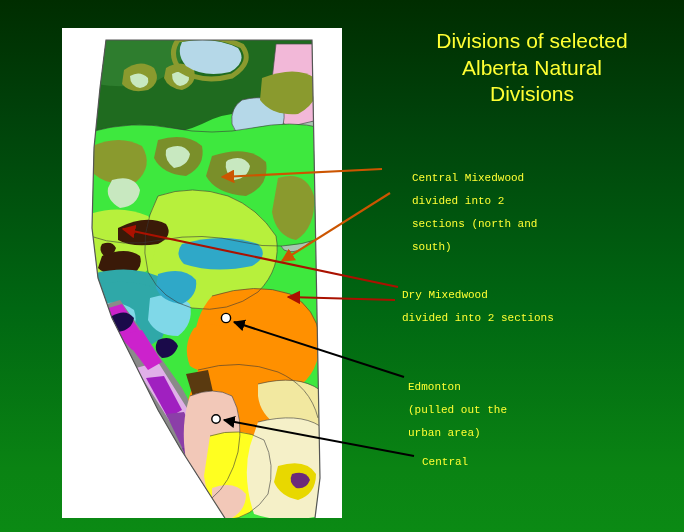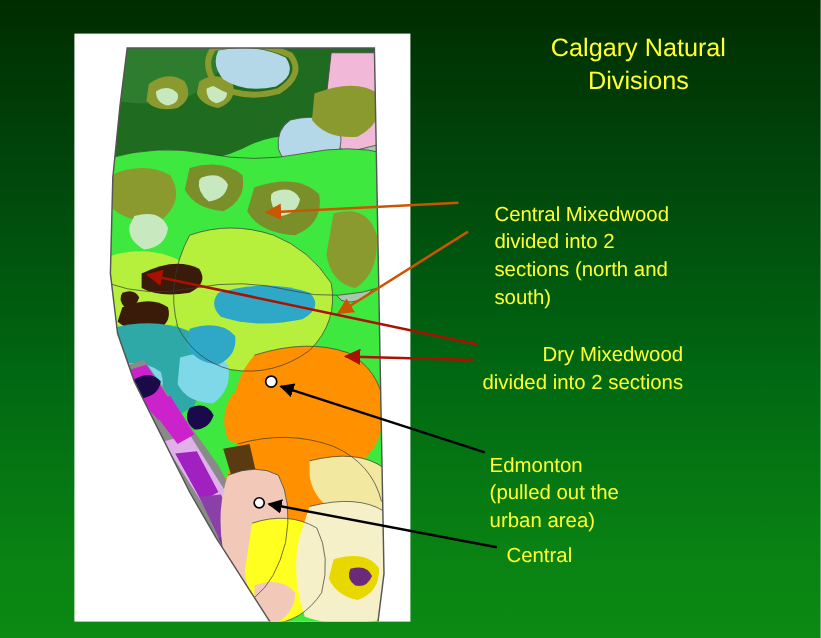--- a/index.html
+++ b/index.html
@@ -18,25 +18,26 @@
   }
   #map-svg{display:block;width:280px;height:490px;}
   
   #title{
     position:absolute;left:392px;top:28px;width:280px;
     color:#ffff33;font-size:21px;line-height:26.5px;
     text-align:center;font-weight:400;
   }
   
   .note{
-    position:absolute;color:#ffff33;font-size:17px;line-height:23px;
+    position:absolute;color:#ffff33;font-size:11px;line-height:23px;
     white-space:pre-line;
+    font-family:Liberation Mono, monospace;
   }
   #note-central{left:412px;top:167px;}
-  #note-dry{left:402px;top:284px;text-align:right;}
+  #note-dry{left:402px;top:284px;}
   #note-edmonton{left:408px;top:376px;}
   #note-calgary{left:422px;top:451px;}
   
   #arrows{
     position:absolute;left:0;top:0;width:684px;height:532px;
     pointer-events:none;
   }
 </style>
 </head>
 <body>
@@ -137,21 +138,22 @@
           <path d="M128,368 Q152,358 170,368 Q182,390 176,424 Q168,456 150,470"></path>
           <path d="M148,408 Q178,398 202,412 Q214,436 206,466 Q190,490 164,492"></path>
         </g>
       </g>
 
       <path d="M44,12 L250,12 L258,450 L252,498 L168,498 L150,470 L118,420 L96,382 L70,330 L50,290 L36,250 L30,200 L32,120 L38,60 Z" fill="none" stroke="#555555" stroke-width="1.2"></path>
     </svg>
   </div>
 
   <div id="title">
-    <div>Calgary Natural</div>
+    <div>Divisions of selected</div>
+    <div>Alberta Natural</div>
     <div>Divisions</div>
   </div>
 
   <div class="note" id="note-central">Central Mixedwood
 divided into 2
 sections (north and
 south)</div>
   <div class="note" id="note-dry">Dry Mixedwood
 divided into 2 sections</div>
   <div class="note" id="note-edmonton">Edmonton

